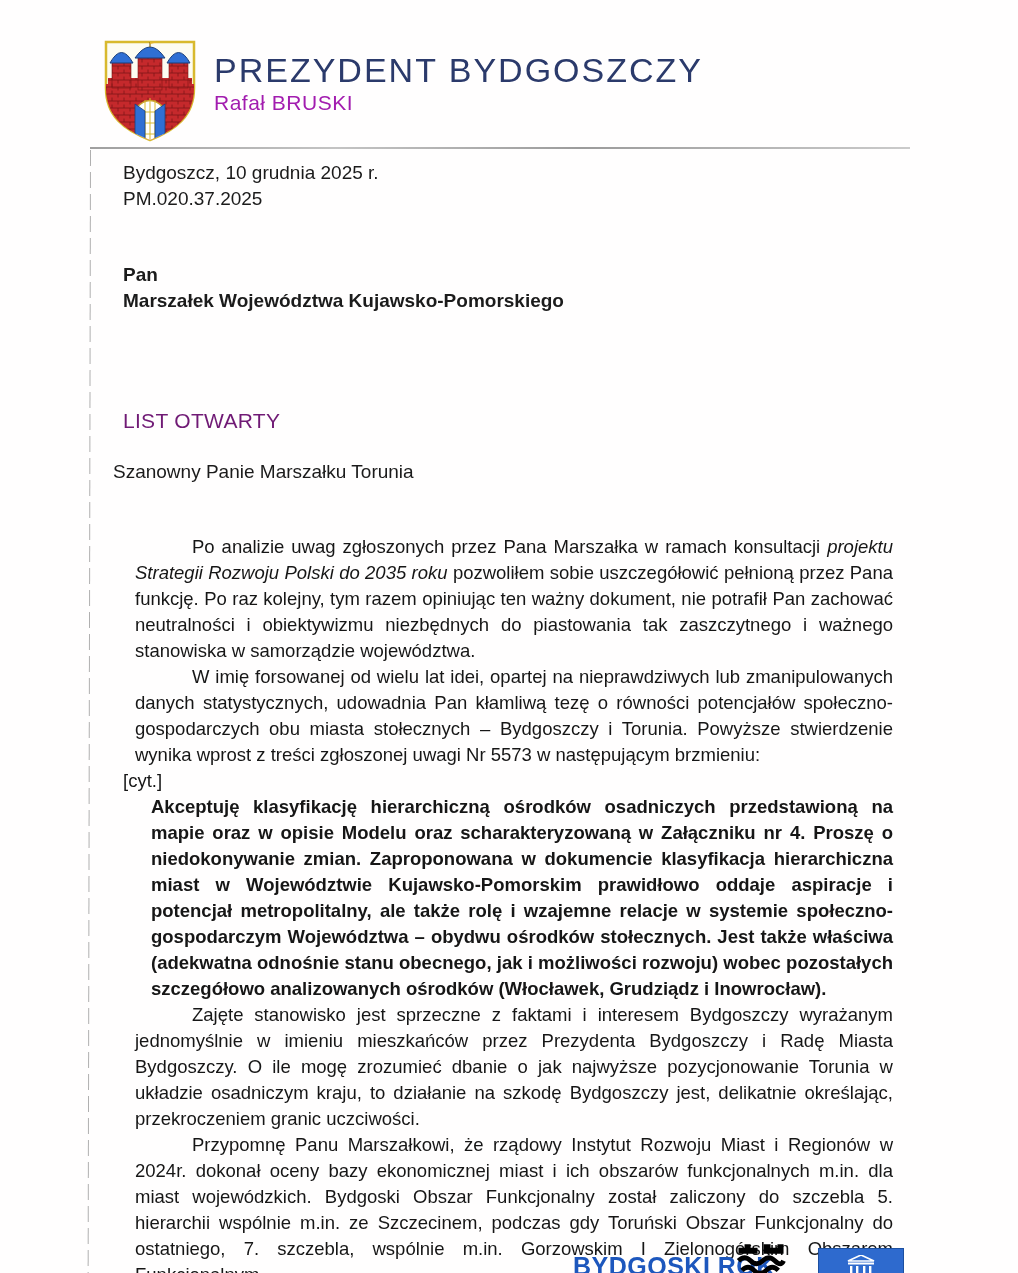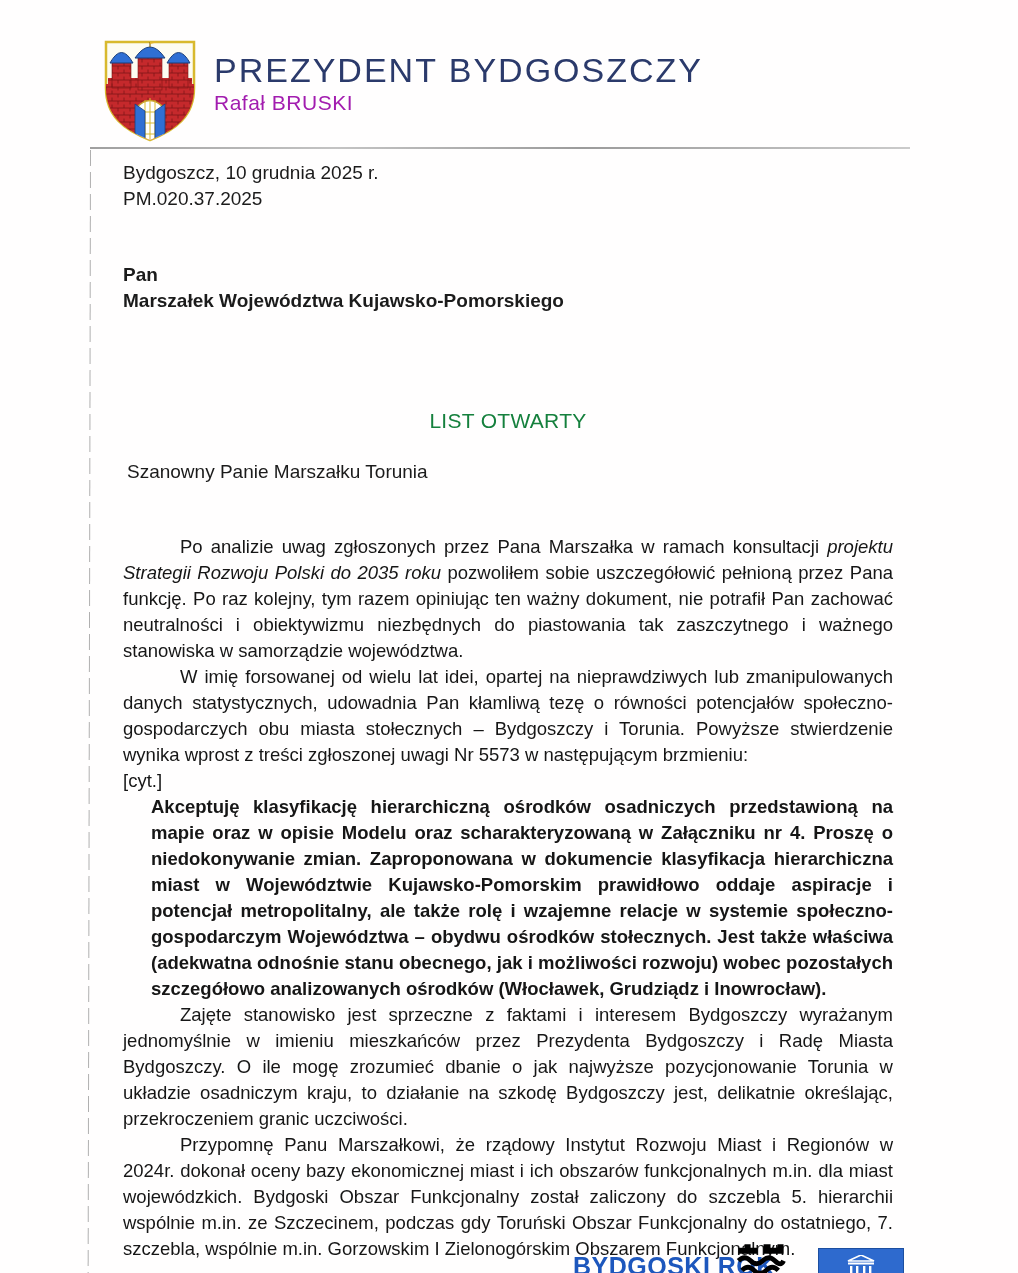--- a/index.html
+++ b/index.html
@@ -37,31 +37,31 @@
     transform:rotate(0.12deg); transform-origin:top left;
   }
 
   
   .meta-block { position:absolute; left:123px; top:160px; font-size:19px; line-height:26px; }
   .recipient-block { position:absolute; left:123px; top:262px; font-size:19px; line-height:25.5px; font-weight:bold; }
 
   
   .letter-title {
     position:absolute; left:123px; top:409px; width:770px;
-    text-align:center; font-size:21px; letter-spacing:0.3px; color:#15803d;
+    text-align:left; font-size:21px; letter-spacing:0.3px; color:#701a75;
   }
-  .greeting { position:absolute; left:127px; top:461px; font-size:19px; }
+  .greeting { position:absolute; left:113px; top:461px; font-size:19px; }
 
   
   .letter-body {
     position:absolute; left:123px; top:534px; width:770px;
     font-size:18.5px; line-height:26px; color:#161616;
   }
   .para { margin:0; text-align:justify; }
-  .para.indent { text-indent:57px; }
+  .para.indent { text-indent:57px;margin-left:12px; }
   .para.bold { font-weight:bold;margin-left:28px; }
   .italic { font-style:italic; }
 
   
   .campaign-label {
     position:absolute; left:573px; top:1252px;
     font-size:25px; font-weight:bold; color:#1d57bd; letter-spacing:0.5px;
     white-space:nowrap;
   }
   .bridge-icon { position:absolute; left:735px; top:1243px; width:52px; height:46px; }

